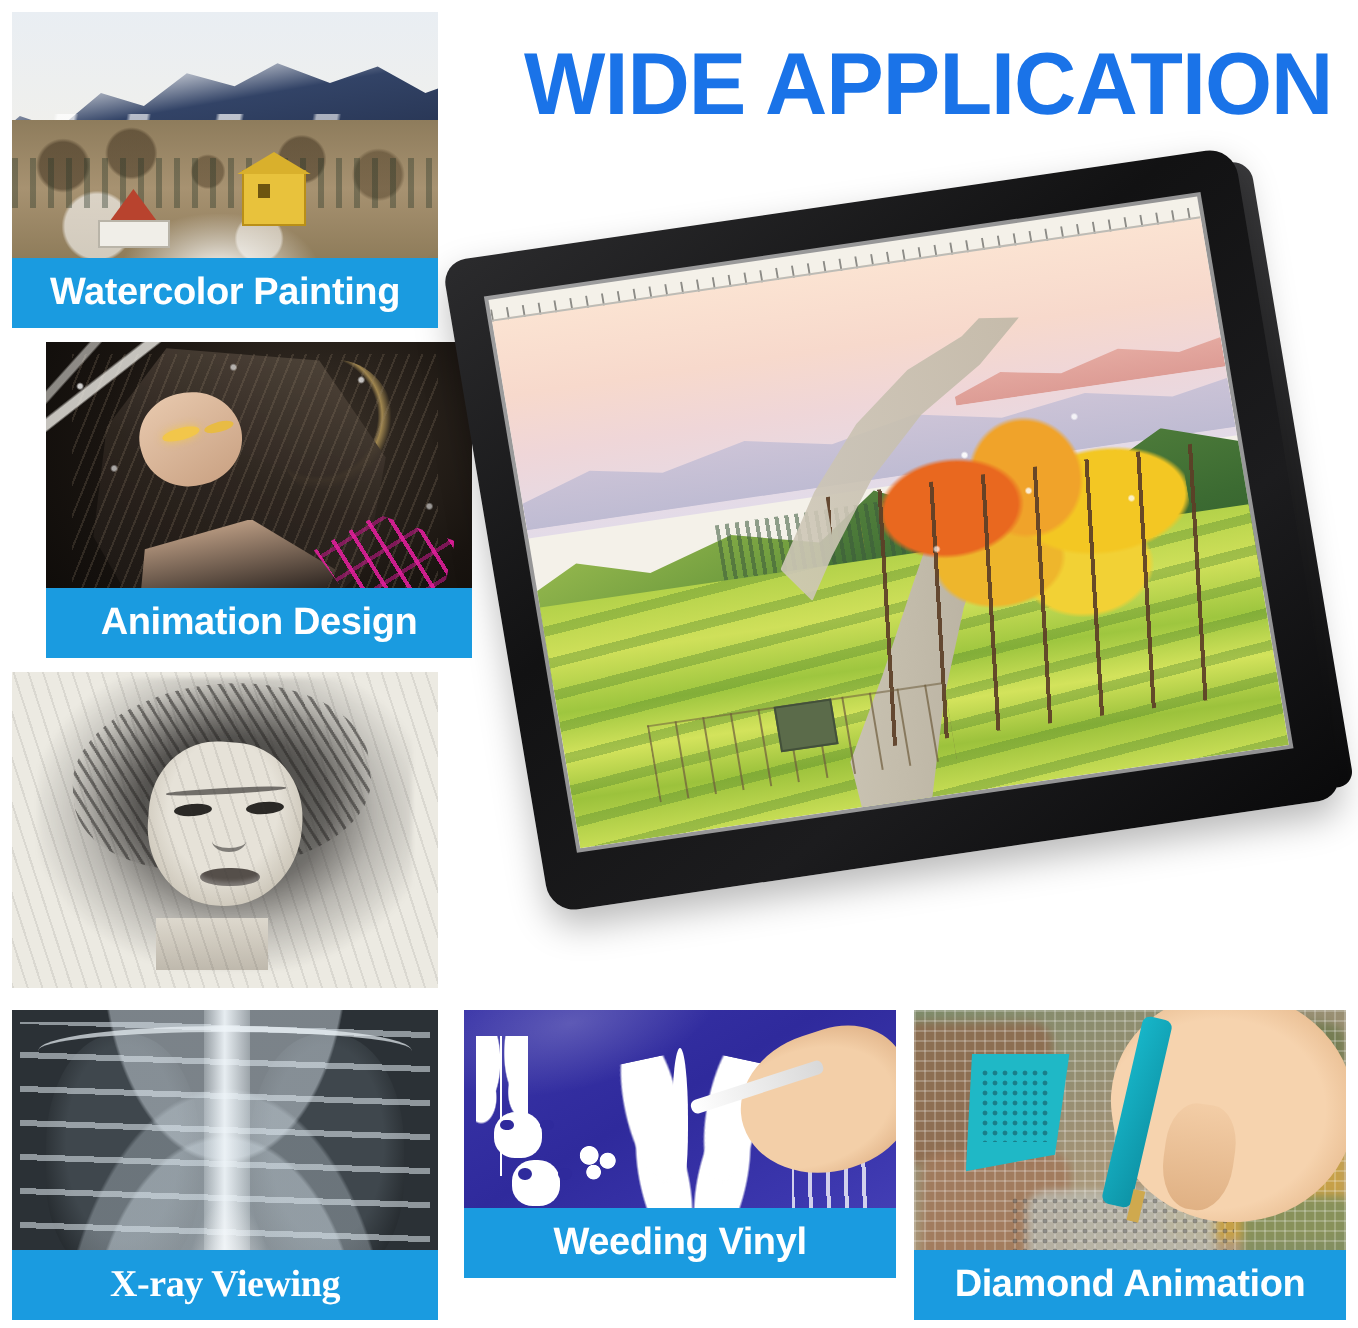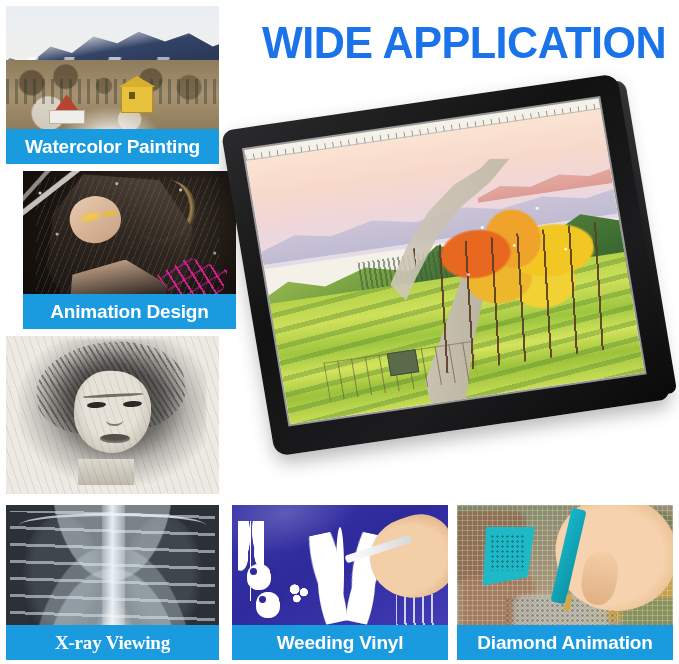--- a/index.html
+++ b/index.html
@@ -552,21 +552,21 @@
       <div class="xr-lung r"></div>
       <div class="xr-ribs"></div>
       <div class="xr-ribcurve"></div>
       <div class="xr-clav"></div>
       <div class="xr-spine"></div>
       <div class="xr-glow"></div>
     </div>
     <div class="caption">X-ray Viewing</div>
   </div>
 
-  <div class="panel" style="left:232px; top:505px; width:216px; height:155px;padding-left:32px;">
+  <div class="panel" style="left:232px; top:505px; width:216px; height:134px;padding-left:32px;">
     <div class="art">
       <div class="wv-bg"></div>
       <div class="wv-sheen"></div>
       <div class="wv-tree"></div>
       <div class="wv-owl a"></div>
       <div class="wv-owl b"></div>
       <div class="wv-hearts"></div>
       <div class="wv-butterfly"></div>
       <div class="wv-bbody"></div>
       <div class="wv-script"></div>

